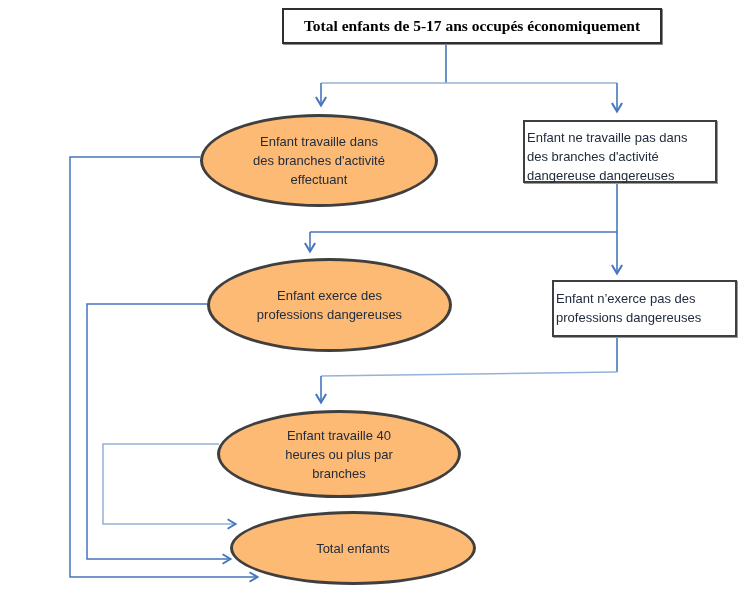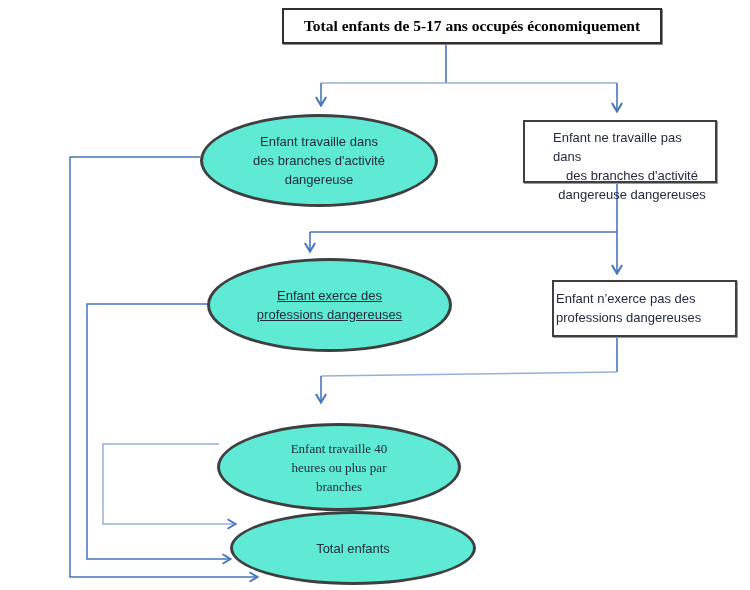--- a/index.html
+++ b/index.html
@@ -20,33 +20,33 @@
   .titlebox{
     position:absolute;box-sizing:border-box;
     border:2px solid #2f2f2f;background:#fff;
     display:flex;align-items:center;justify-content:center;
     font-family:"Liberation Serif", serif;font-weight:bold;font-size:15.5px;
     color:var(--title,#000);text-align:center;
     box-shadow:1px 1px 0 #8a8a8a;
   }
   .ellipse{
     border:3px solid var(--border,#3f3f3f);border-radius:50%;
-    text-align:center;align-items:center;background:#5eead4;
+    text-align:center;align-items:center;background:#fdba74;
   }
   .rect{
     border:2px solid var(--border,#3f3f3f);background:#fff;
     text-align:left;justify-content:flex-start;
     box-shadow:1px 1px 0 #9a9a9a;
   }
   
   #n-ellipse1{left:200px;top:114px;width:238px;height:93px;}
-  #n-box1{left:523px;top:120px;width:194px;height:63px;padding:6px 4px 0 28px;align-items:center;}
-  #n-ellipse2{left:207px;top:258px;width:245px;height:94px;text-decoration:underline;}
+  #n-box1{left:523px;top:120px;width:194px;height:63px;padding:6px 4px 0 2px;}
+  #n-ellipse2{left:207px;top:258px;width:245px;height:94px;}
   #n-box2{left:552px;top:280px;width:185px;height:57px;padding:7px 4px 0 2px;}
-  #n-ellipse3{left:217px;top:423px;width:244px;height:88px;font-family:Liberation Serif, serif;}
+  #n-ellipse3{left:217px;top:410px;width:244px;height:88px;}
   #n-ellipse4{left:230px;top:511px;width:246px;height:74px;}
   #n-title{left:282px;top:8px;width:380px;height:36px;}
 </style>
 </head>
 <body>
 
 <div class="stage">
 
   <svg class="connectors" viewBox="0 0 750 590" fill="none">
     <defs>
@@ -73,21 +73,21 @@
     <path class="c-light" d="M219,444 L103,444 L103,524 L235,524" stroke-width="1.5" marker-end="url(#arrowV)"></path>
   </svg>
 
   <div id="n-title" class="titlebox">
     <span>Total enfants de 5-17 ans occupés économiquement</span>
   </div>
 
   <div id="n-ellipse1" class="node ellipse">
     <span>Enfant travaille dans</span>
     <span>des branches d'activité</span>
-    <span>dangereuse</span>
+    <span>effectuant</span>
   </div>
 
   <div id="n-box1" class="node rect">
     <span>Enfant ne travaille pas dans</span>
     <span>des branches d'activité</span>
     <span>dangereuse dangereuses</span>
   </div>
 
   <div id="n-ellipse2" class="node ellipse">
     <span>Enfant exerce des</span>

